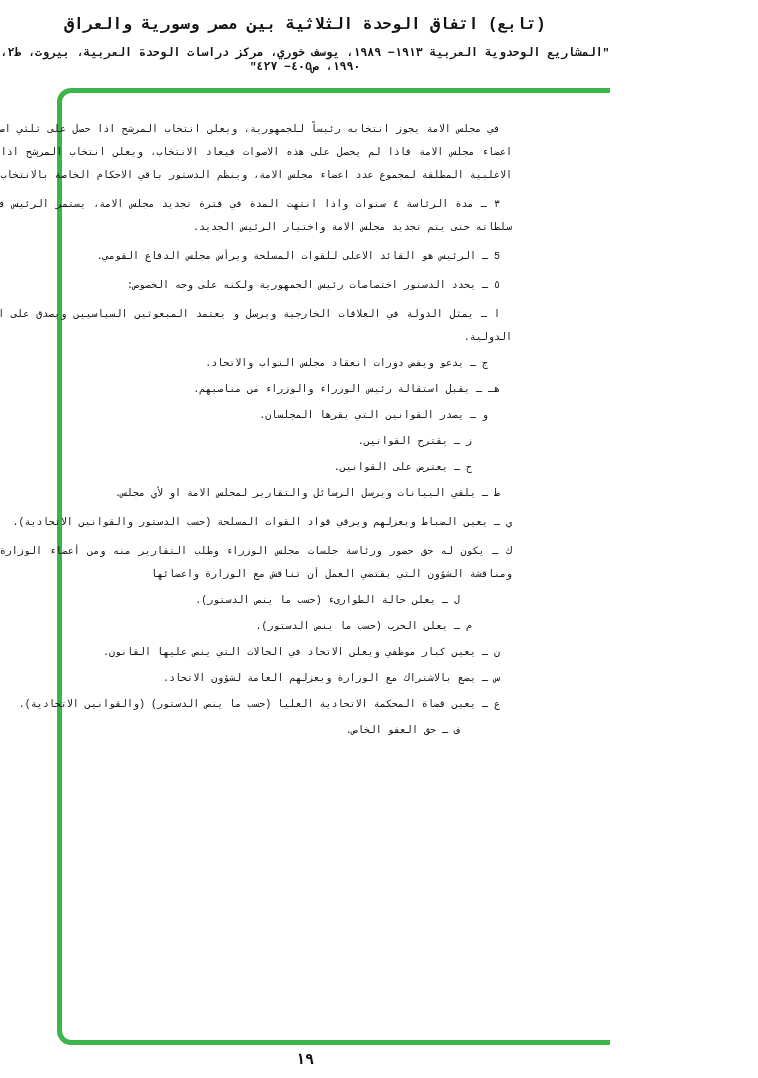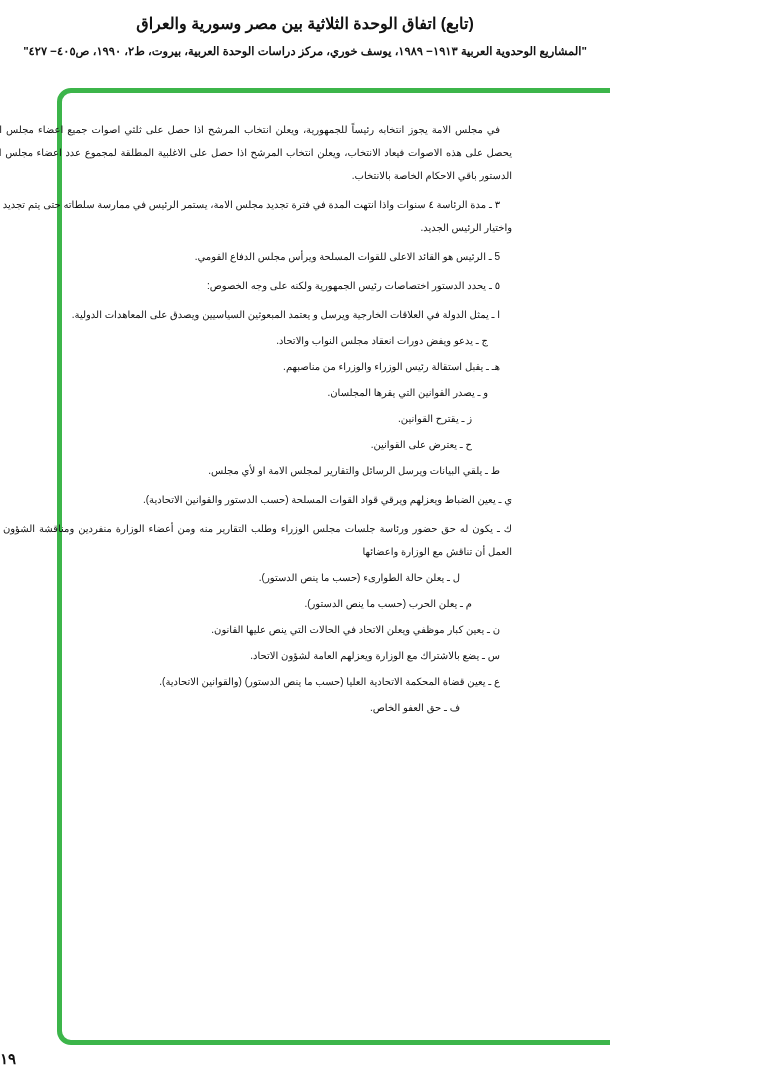--- a/index.html
+++ b/index.html
@@ -5,21 +5,21 @@
   html, body {
     margin: 0;
     padding: 0;
     background: #ffffff;
   }
   .page {
     position: relative;
     width: 610px;
     height: 1078px;
     background: #ffffff;
-    font-family: Liberation Sans, sans-serif;
+    font-family: Liberation Mono, monospace;
     color: #111111;
     overflow: hidden;
   }
   .doc-header {
     position: absolute;
     top: 14px;
     left: 0;
     width: 100%;
     text-align: center;
     direction: rtl;
@@ -63,21 +63,21 @@
   }
   .ind-sm { text-indent: 12px; }
   .ind-md { text-indent: 24px; }
   .ind-lg { text-indent: 40px; }
   .ind-xl { text-indent: 52px; }
   .page-footer {
     position: absolute;
     top: 1050px;
     left: 0;
     width: 100%;
-    text-align: left;
+    text-align: center;
   }
   .page-number {
     font-size: 15px;
     font-weight: bold;
     direction: rtl;
   }
 </style>
 </head>
 <body>
 

